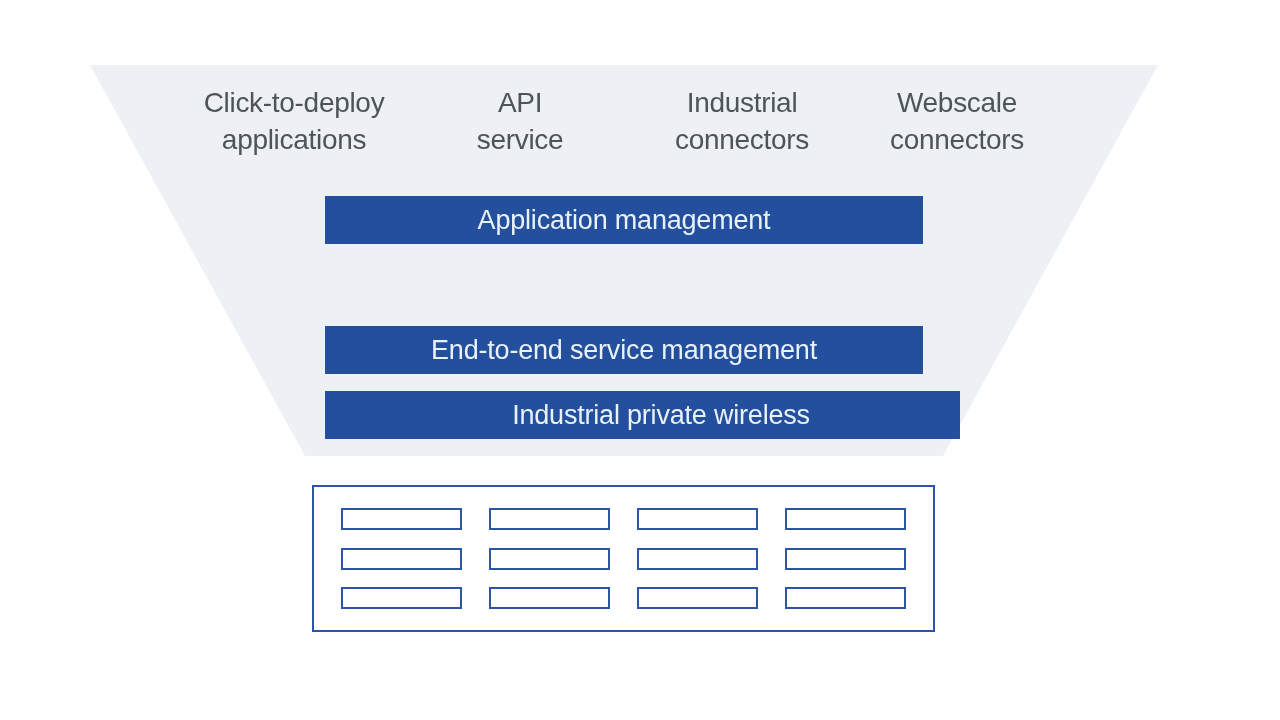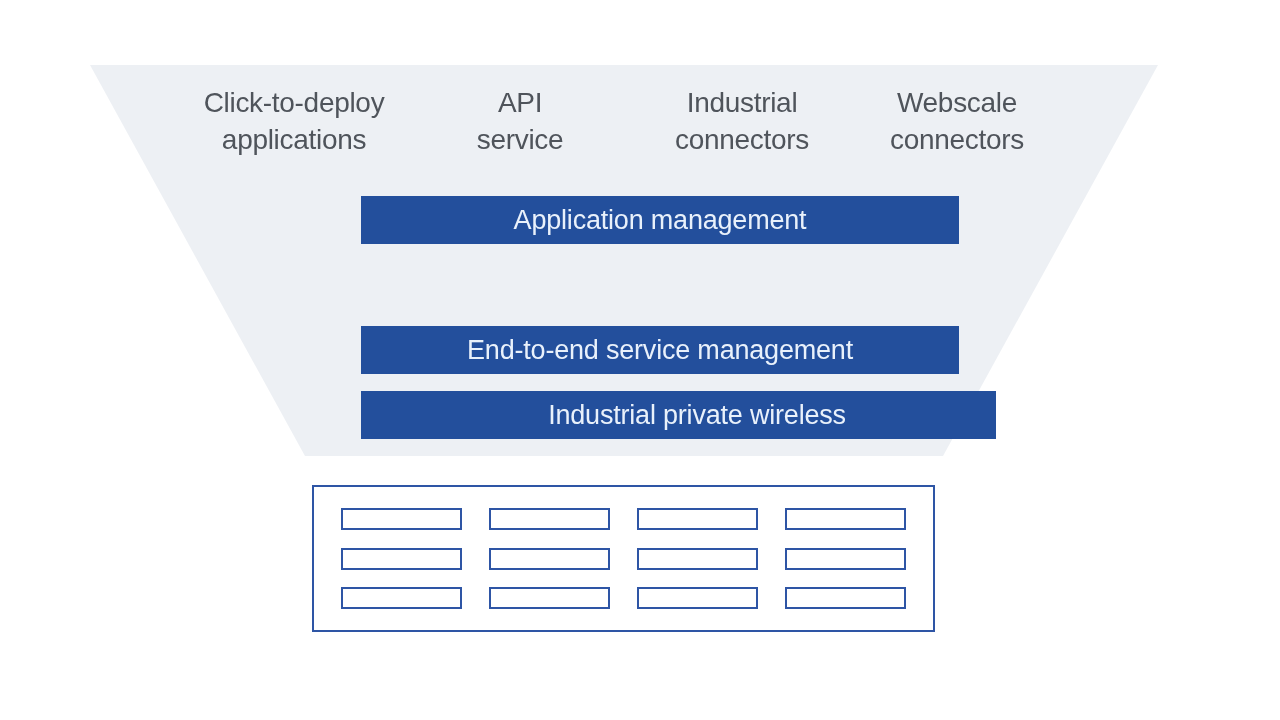--- a/index.html
+++ b/index.html
@@ -44,21 +44,20 @@
     left: 325px;
     width: 598px;
     height: 48px;
     background: var(--bar-blue, #234f9c);
     color: var(--bar-text, #e9f1fb);
     display: flex;
     align-items: center;
     justify-content: center;
     font-size: 27px;
     letter-spacing: -0.2px;
-    margin-left: 36px;
   }
   .lb-0 { top: 196px; }
   .lb-1 { top: 261px; }
   .lb-2 { top: 326px; }
   .lb-3 { top: 391px; padding-left: 37px; }
   .infra-box {
     position: absolute;
     left: 312px;
     top: 485px;
     width: 623px;

